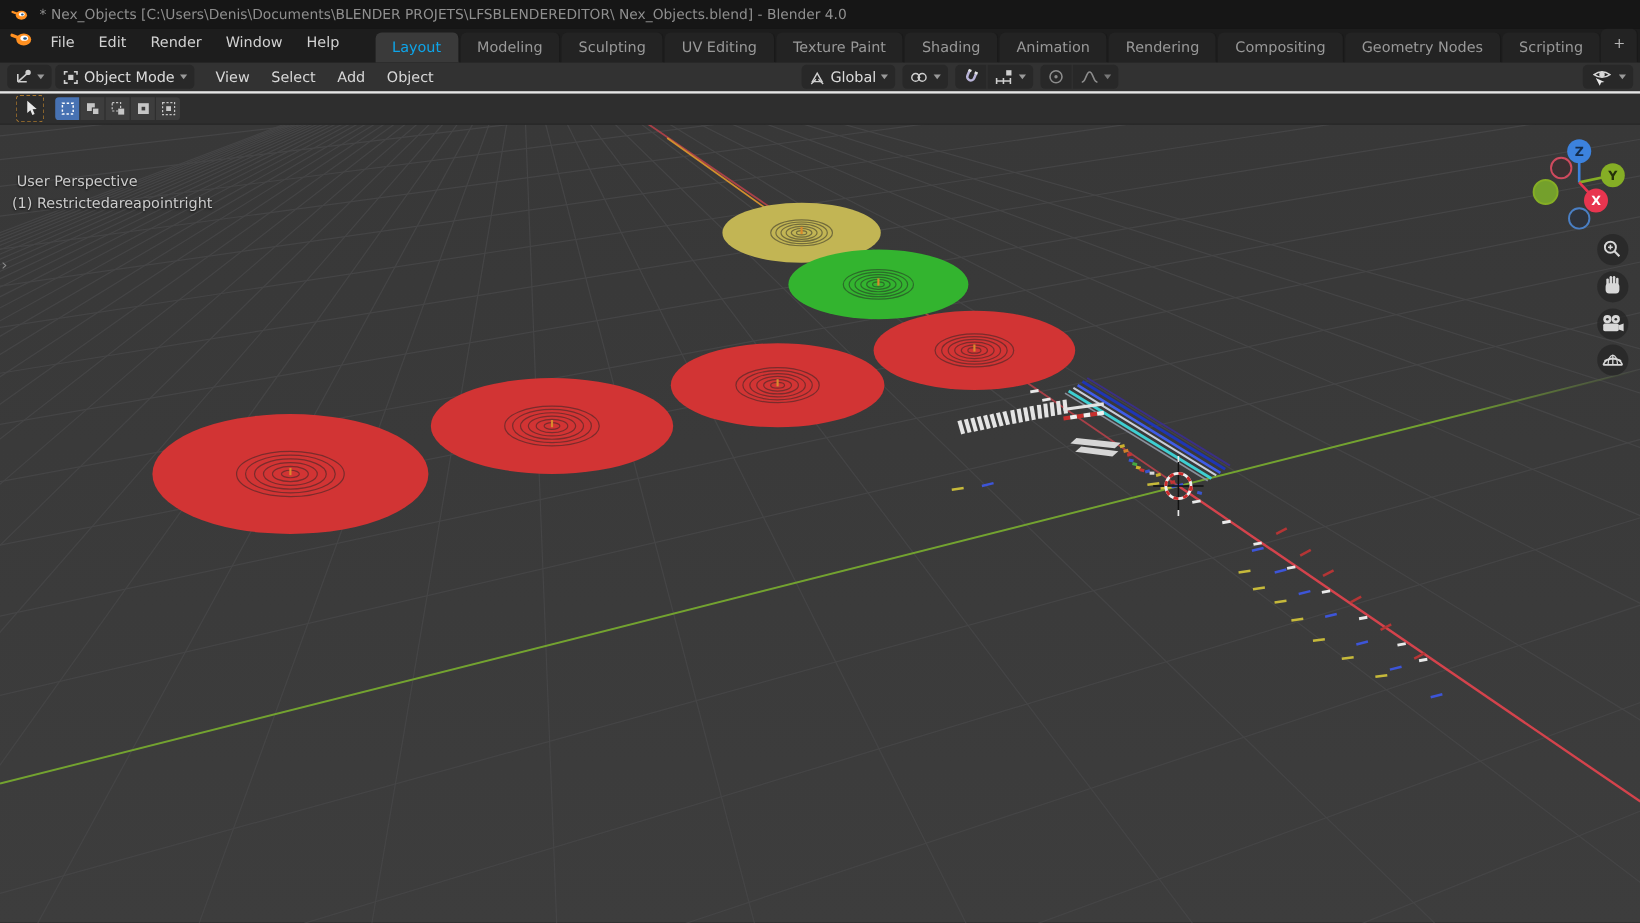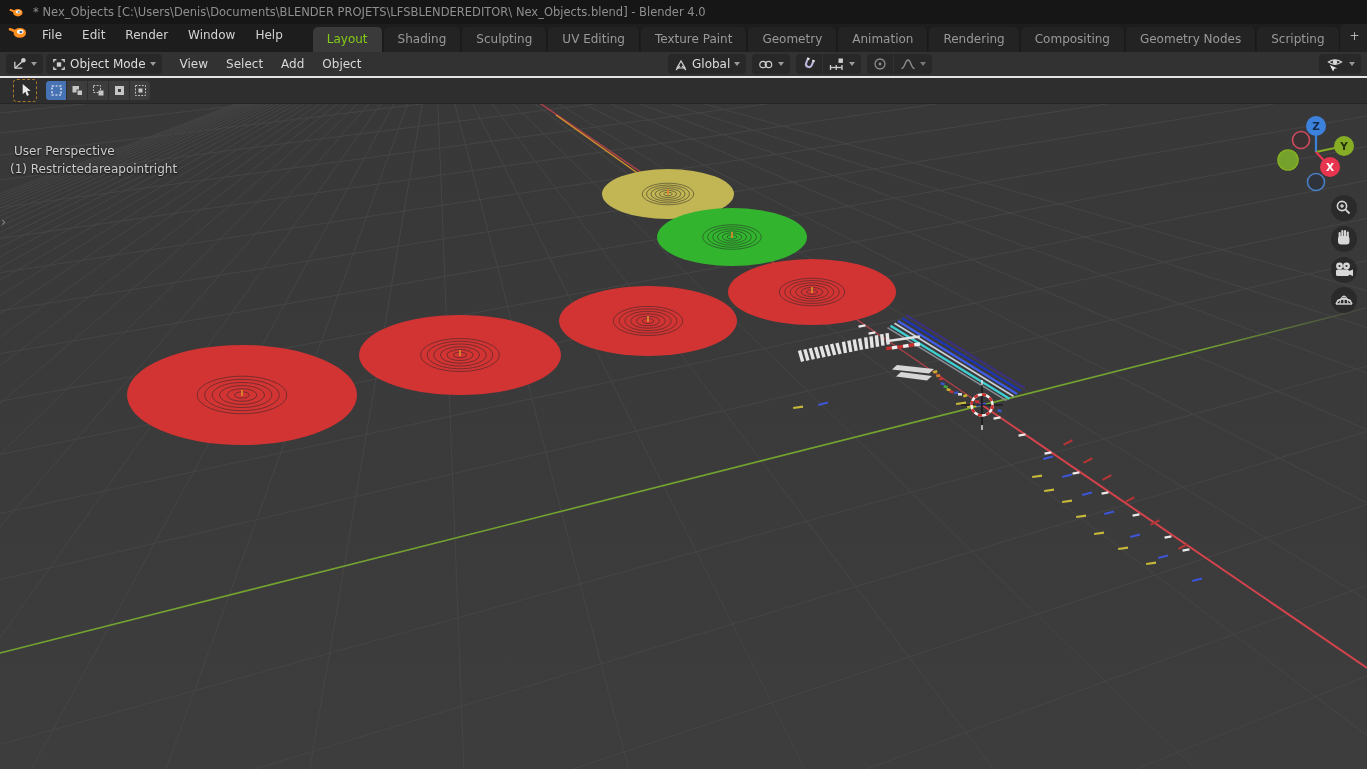--- a/index.html
+++ b/index.html
@@ -9,21 +9,21 @@
   
   .titlebar{height:24px;background:#161616;display:flex;align-items:center;
             padding-left:9px;gap:9px;color:#8f8f8f;font-size:11.5px;}
   
   .menubar{height:28px;background:#1d1d1d;display:flex;padding-left:8px;}
   .logo{width:20px;height:16px;margin-right:4px;flex:0 0 auto;}
   .menu-item{padding:4px 10px;color:#d2d2d2;border-radius:3px;cursor:default;}
   .tabs{display:flex;align-items:flex-end;margin-left:20px;height:28px;gap:1px;}
   .tab{padding:5px 14px 6px 14px;background:#232323;color:#999;border-radius:5px 5px 0 0;
        border-right:1px solid #191919;white-space:nowrap;}
-  .tab.active{background:#3a3a3a;color:#84cc16;}
+  .tab.active{background:#3a3a3a;color:#0ea5e9;}
   .tab.plus{padding:5px 10px 6px 10px;color:#b5b5b5;background:#232323;}
   
   .vheader{height:24px;background:#323232;display:flex;align-items:center;
            padding:0 6px;gap:3px;position:relative;border-bottom:2px solid #e5e5e5;}
   .vbtn{display:flex;align-items:center;gap:4px;background:#282828;border-radius:4px;
         height:20px;padding:0 6px;color:#dcdcdc;}
   .vmenu{padding:3px 9px;color:#d8d8d8;}
   .carat{width:0;height:0;border-left:3.5px solid transparent;border-right:3.5px solid transparent;
          border-top:4px solid #9a9a9a;display:inline-block;}
   .centerwidgets{position:absolute;left:668px;top:2px;display:flex;gap:6px;align-items:center;}
@@ -74,25 +74,25 @@
     </svg>
     <div id="top-menus" style="display:flex">
         <div class="menu-item">File</div>
         <div class="menu-item">Edit</div>
         <div class="menu-item">Render</div>
         <div class="menu-item">Window</div>
         <div class="menu-item">Help</div>
       </div>
     <div class="tabs" id="ws-tabs">
         <div class="tab active">Layout</div>
-        <div class="tab">Shading</div>
+        <div class="tab">Modeling</div>
         <div class="tab">Sculpting</div>
         <div class="tab">UV Editing</div>
         <div class="tab">Texture Paint</div>
-        <div class="tab">Geometry</div>
+        <div class="tab">Shading</div>
         <div class="tab">Animation</div>
         <div class="tab">Rendering</div>
         <div class="tab">Compositing</div>
         <div class="tab">Geometry Nodes</div>
         <div class="tab">Scripting</div>
       </div>
     <div class="tab plus">+</div>
   </div>
 
   <div class="vheader">

